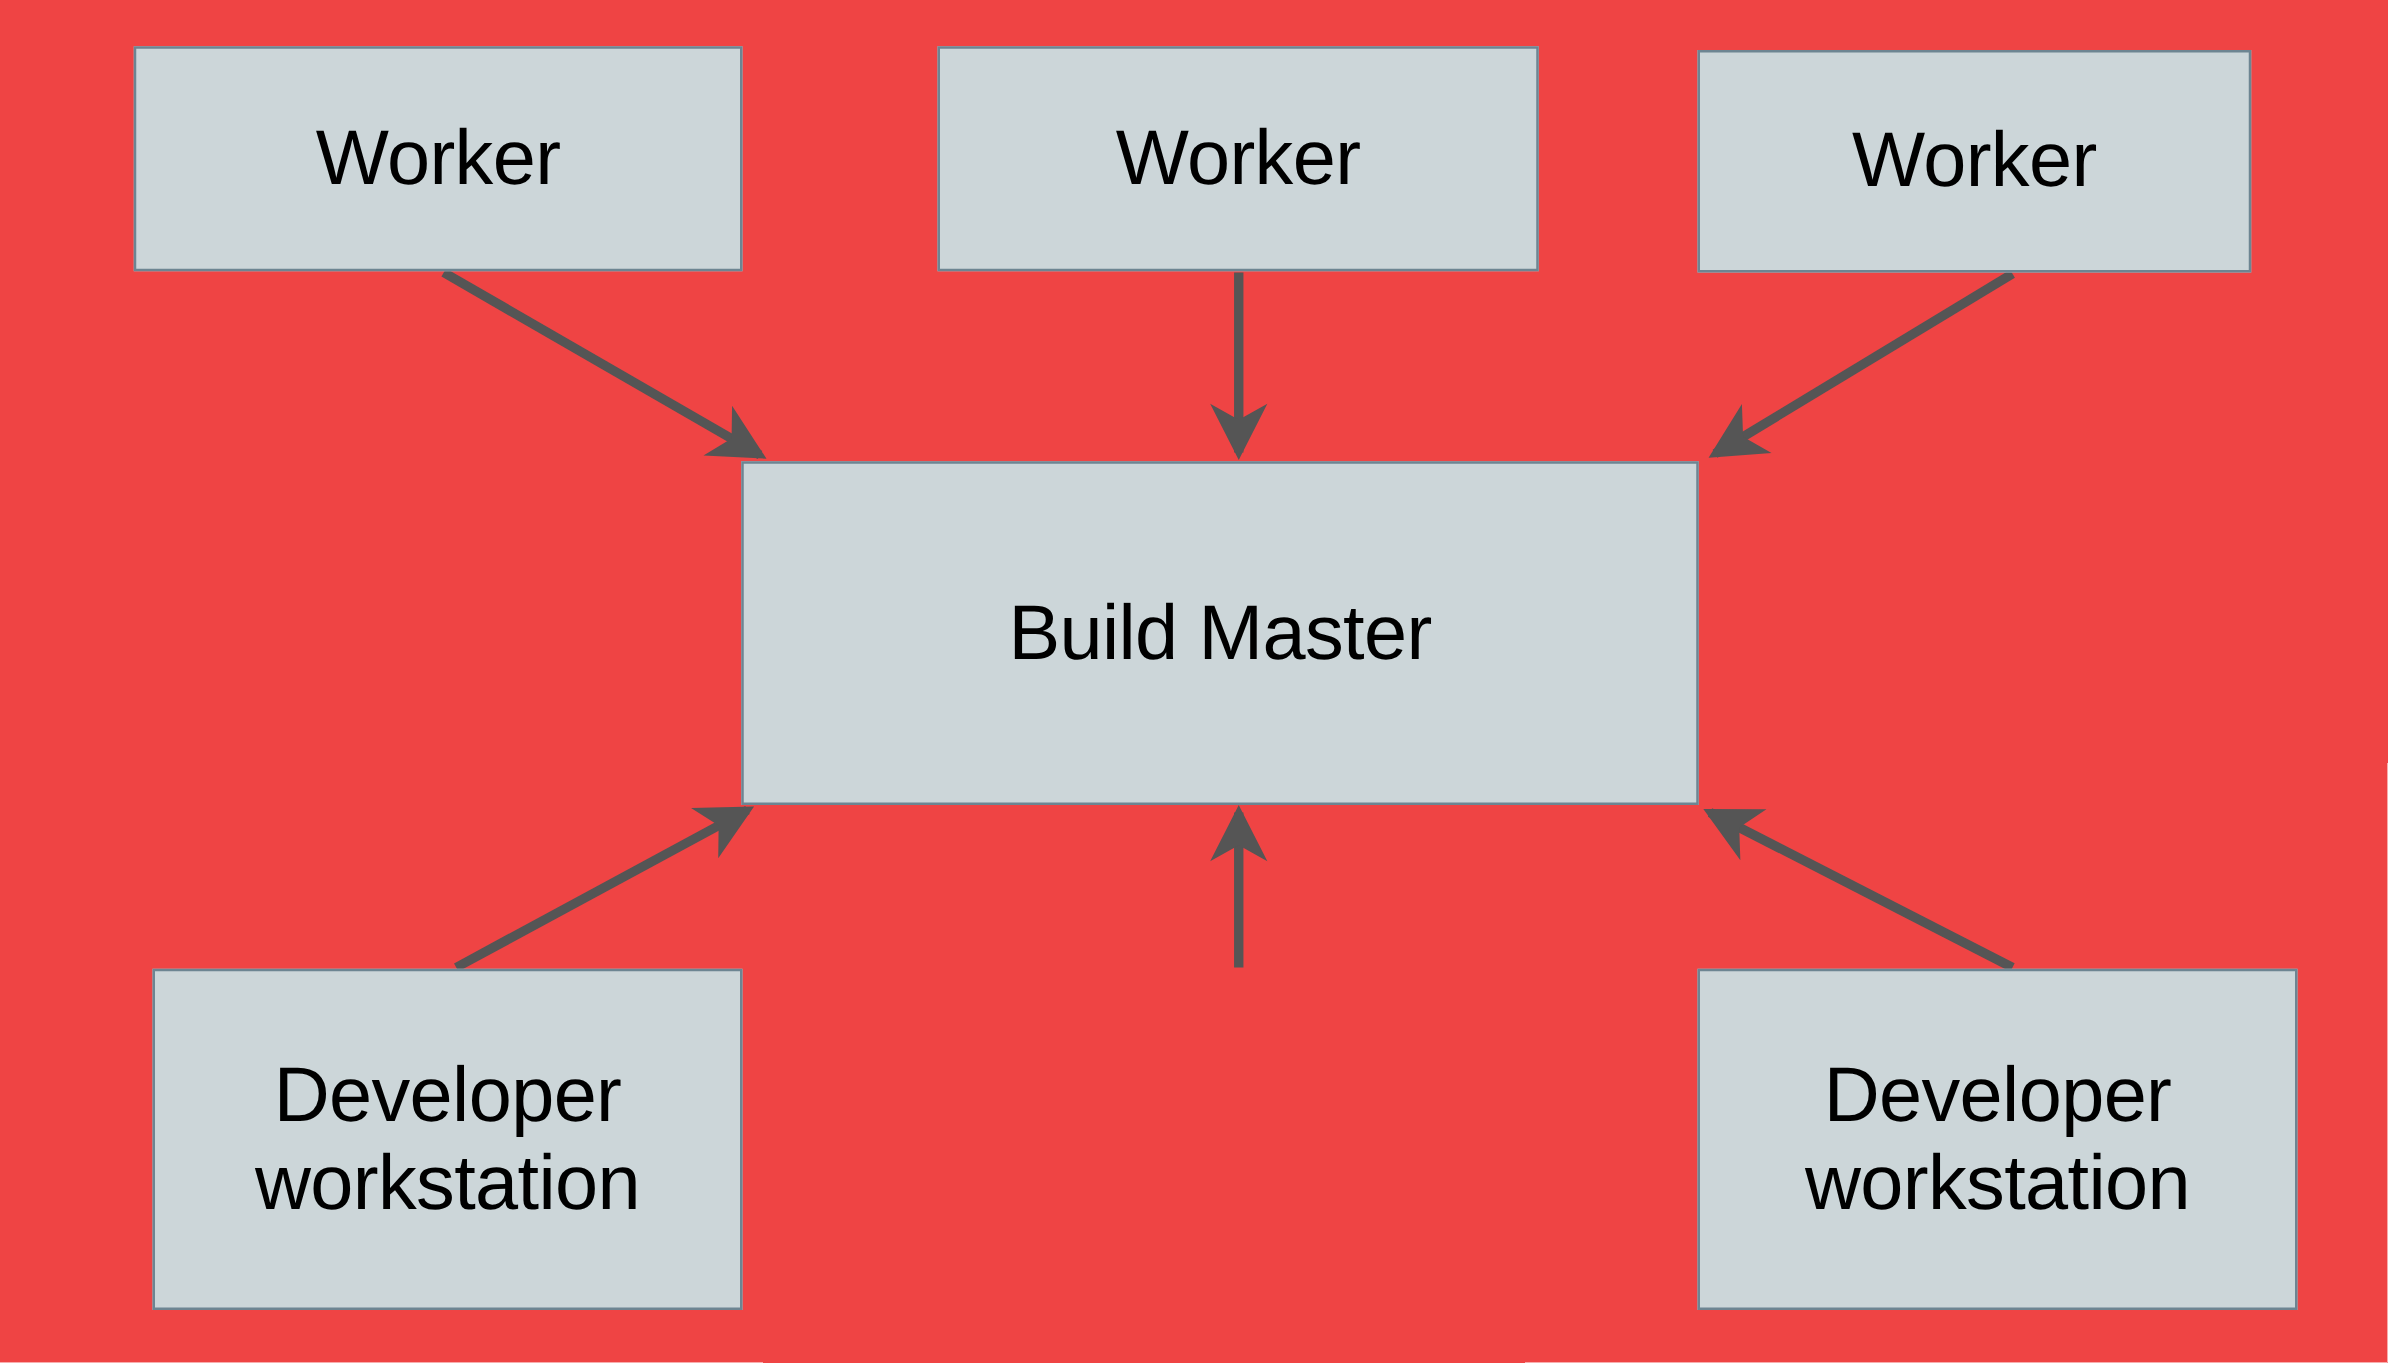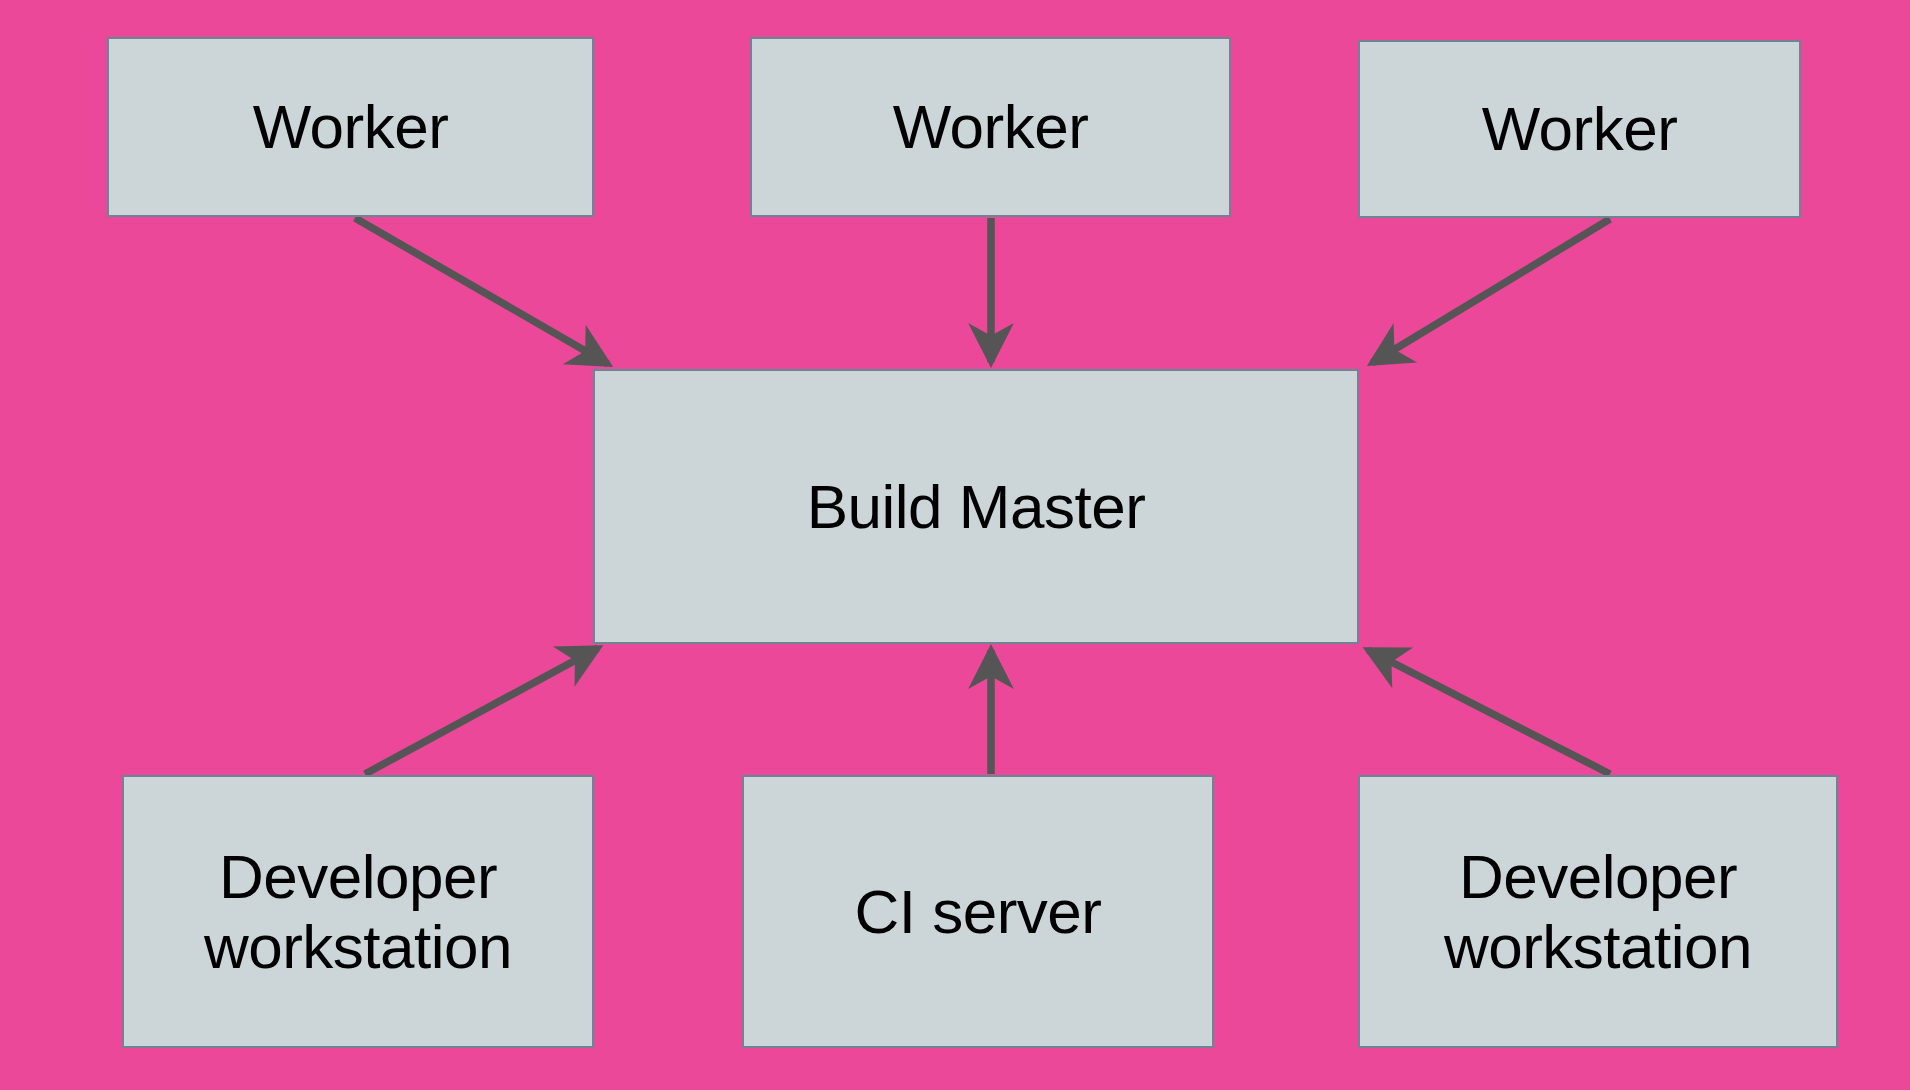--- a/index.html
+++ b/index.html
@@ -5,21 +5,21 @@
 <style>
   html, body {
     margin: 0;
     padding: 0;
     background: #ffffff;
   }
   #canvas {
     position: relative;
     width: 1910px;
     height: 1090px;
-    background: #ec4899;
+    background: #ef4444;
     overflow: hidden;
     font-family: "Liberation Sans", sans-serif;
   }
   #edge-layer {
     position: absolute;
     left: 0;
     top: 0;
     width: 1910px;
     height: 1090px;
     pointer-events: none;
@@ -91,22 +91,19 @@
 
   <div class="node n-master">
     <span class="node-label">Build Master</span>
   </div>
 
   <div class="node n-devws-1">
     <span class="node-label">Developer
 workstation</span>
   </div>
 
-  <div class="node n-ci">
-    <span class="node-label">CI server</span>
-  </div>
 
   <div class="node n-devws-2">
     <span class="node-label">Developer
 workstation</span>
   </div>
 
 </div>
 
 </body></html>

